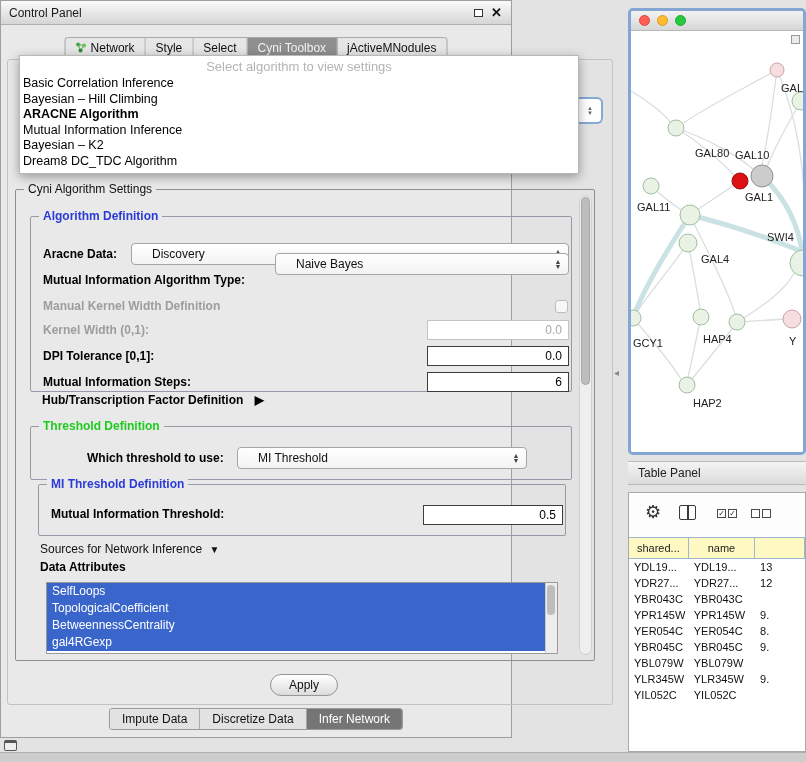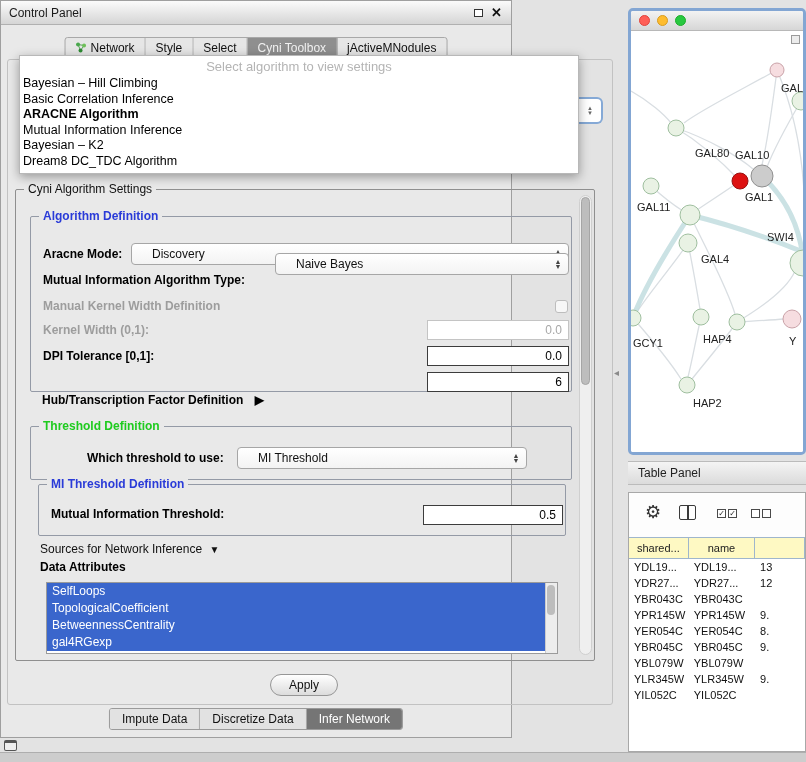--- a/index.html
+++ b/index.html
@@ -139,21 +139,21 @@
     </div>
 
   <div class="content-frame"></div>
 
   <div class="groupbox settings-group">
     <span class="gtitle black">Cyni Algorithm Settings</span>
 
     <div class="groupbox" style="left:14px; top:26px; width:542px; height:176px;">
       <span class="gtitle blue">Algorithm Definition</span>
 
-      <span class="lbl" style="left:12px; top:26px;">Aracne Mode:</span>
+      <span class="lbl" style="left:12px; top:26px;">Aracne Data:</span>
       <div class="combo" style="left:100px; top:26px; width:438px;">
         <span class="cval">Discovery</span>
         <span class="arrows">
             <span>▲</span>
             <span>▼</span>
           </span>
       </div>
 
       <span class="lbl" style="left:12px; top:52px;">Mutual Information Algorithm Type:</span>
       <div class="combo" style="left:244px; top:36px; width:294px;">
@@ -166,20 +166,21 @@
 
       <span class="lbl disabled" style="left:12px; top:78px;">Manual Kernel Width Definition</span>
       <span class="checkbox" style="left:524px; top:83px;"></span>
 
       <span class="lbl disabled" style="left:12px; top:102px;">Kernel Width (0,1):</span>
       <input class="field disabled" style="left: 396px; top: 103px; width: 142px;" disabled="" value="0.0">
 
       <span class="lbl" style="left:12px; top:128px;">DPI Tolerance [0,1]:</span>
       <input class="field enabled" style="left: 396px; top: 129px; width: 142px;" value="0.0">
 
+      <span class="lbl" style="left:12px; top:154px;">Mutual Information Steps:</span>
       <input class="field enabled" style="left: 396px; top: 155px; width: 142px;" value="6">
     </div>
 
     <div class="hub-row">
       <span>Hub/Transcription Factor Definition</span>
       <span class="tri">▶</span>
     </div>
 
     <div class="groupbox" style="left:14px; top:236px; width:542px; height:54px;">
       <span class="gtitle green">Threshold Definition</span>
@@ -231,22 +232,22 @@
     </div>
 
   <div class="combo-fragment">
       <span>▲</span>
       <span>▼</span>
     </div>
 
   <div class="popup">
     <div class="prompt">Select algorithm to view settings</div>
     <div id="dropdown-options">
+        <div class="option">Basic Correlation Inference</div>
         <div class="option">Bayesian – Hill Climbing</div>
-        <div class="option">Basic Correlation Inference</div>
         <div class="option selected">ARACNE Algorithm</div>
         <div class="option">Mutual Information Inference</div>
         <div class="option">Bayesian – K2</div>
         <div class="option">Dream8 DC_TDC Algorithm</div>
       </div>
   </div>
 </div>
 
 <span class="splitter-arrow">◂</span>
 

